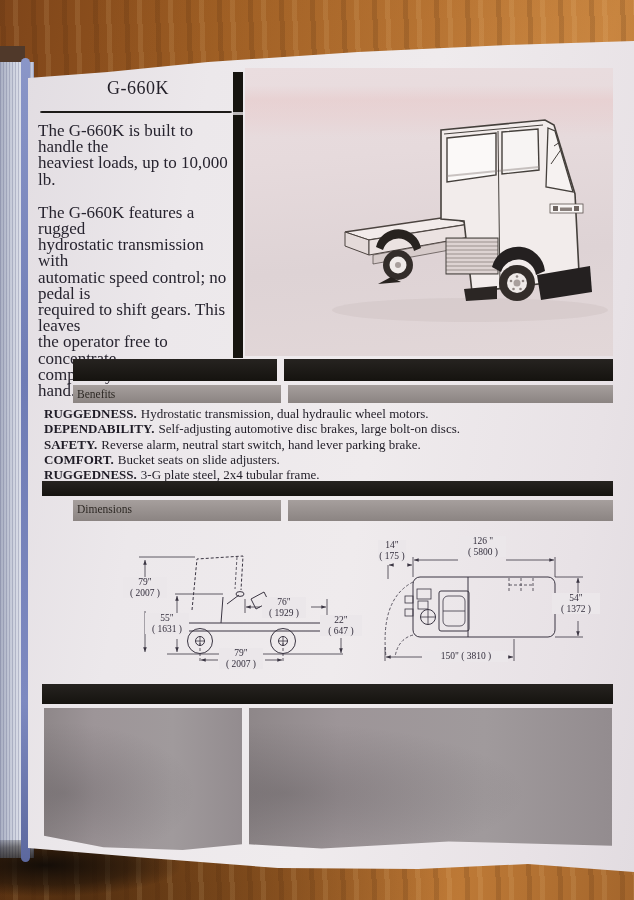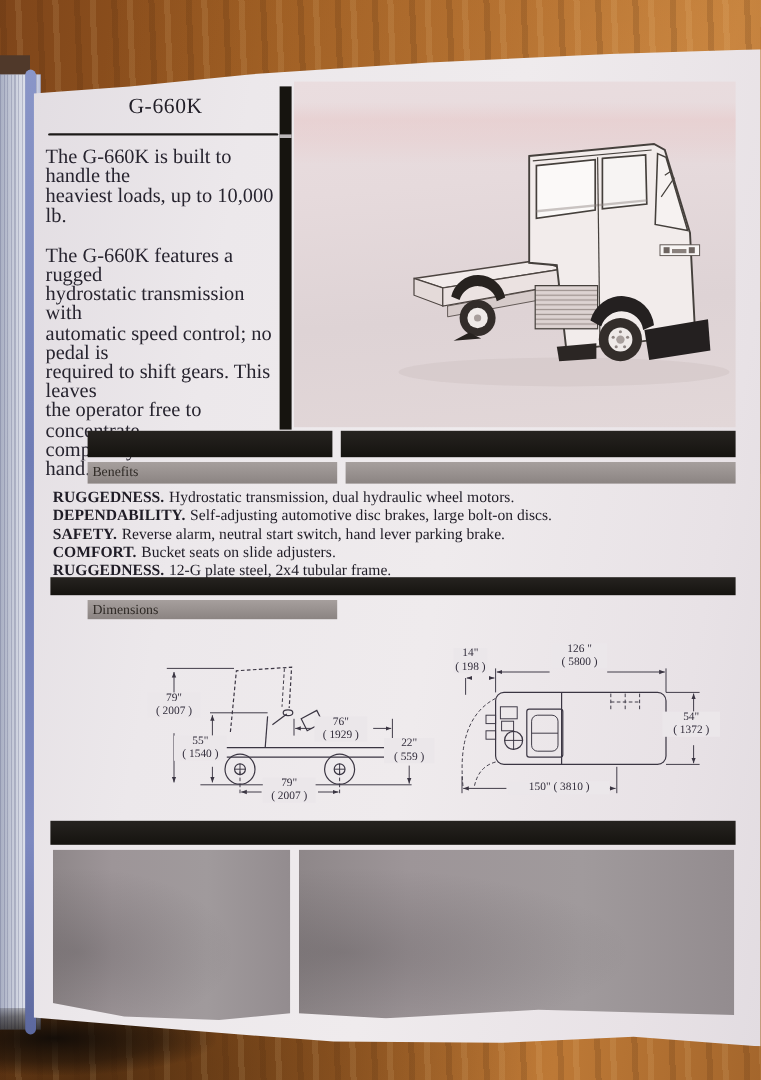--- a/index.html
+++ b/index.html
@@ -45,21 +45,21 @@
   .photo svg{position:absolute;left:0;top:0;width:100%;height:100%;}
   
   .bar-row{left:14px;width:571px;display:flex;gap:7px;}
   .seg-l{width:204px;flex:none;margin-left:31px;}
   .seg-r{flex:1;}
   .black-bar .seg-l,.black-bar .seg-r,.black-full{background:linear-gradient(180deg,#262320,#15130f);}
   .gray-bar .seg-l,.gray-bar .seg-r{background:linear-gradient(180deg,#a69f9d,#8b8482);}
   .ben-black{top:321px;height:22px;}
   .ben-gray{top:347px;height:18px;}
   .dim-black{top:443px;height:15px;left:14px;width:571px;}
-  .dim-gray{top:462px;height:21px;flex-direction:column;}
+  .dim-gray{top:462px;height:21px;}
   .bot-black{top:646px;height:20px;left:14px;width:571px;}
   .bar-label{font-size:11.5px;line-height:1;color:#2e2925;padding:4px 0 0 4px;}
   
   .ben-list{left:16px;top:368px;width:572px;font-size:13px;color:#1f1c26;}
   .ben-item{line-height:15.3px;white-space:nowrap;}
   .term{font-weight:bold;margin-right:4px;}
   
   .gray-block{top:670px;left:16px;width:568px;height:142px;display:flex;gap:7px;}
   .gray-block .gseg{background:
       radial-gradient(120% 90% at 10% 60%, rgba(60,55,58,.25), rgba(0,0,0,0) 55%),
@@ -167,21 +167,21 @@
   <div class="abs bar-row gray-bar ben-gray">
     <div class="seg-l bar-label">Benefits</div>
     <div class="seg-r"></div>
   </div>
 
   <div class="abs ben-list">
     <div class="ben-item"><span class="term">RUGGEDNESS.</span><span>Hydrostatic transmission, dual hydraulic wheel motors.</span></div>
     <div class="ben-item"><span class="term">DEPENDABILITY.</span><span>Self-adjusting automotive disc brakes, large bolt-on discs.</span></div>
     <div class="ben-item"><span class="term">SAFETY.</span><span>Reverse alarm, neutral start switch, hand lever parking brake.</span></div>
     <div class="ben-item"><span class="term">COMFORT.</span><span>Bucket seats on slide adjusters.</span></div>
-    <div class="ben-item"><span class="term">RUGGEDNESS.</span><span>12-G plate steel, 2x4 tubular frame.</span></div>
+    <div class="ben-item"><span class="term">RUGGEDNESS.</span><span>3-G plate steel, 2x4 tubular frame.</span></div>
   </div>
 
   <div class="abs black-full dim-black"></div>
   <div class="abs bar-row gray-bar dim-gray">
     <div class="seg-l bar-label">Dimensions</div>
     <div class="seg-r"></div>
   </div>
 
   <div class="abs diagram side-view">
     <svg viewBox="0 0 260 155">
@@ -225,29 +225,29 @@
       <path class="ink dash thin" d="M85,116 V136 M168,116 V136"></path>
       <path class="ink thin" d="M103,133 H86" marker-end="url(#arS)"></path>
       <path class="ink thin" d="M150,133 H167" marker-end="url(#arS)"></path>
     </svg>
     <div class="dim-label" style="left:8px;top:50px;width:44px;">
         <span>79"</span>
         <span>( 2007 )</span>
       </div>
     <div class="dim-label" style="left:30px;top:86px;width:44px;">
         <span>55"</span>
-        <span>( 1540 )</span>
+        <span>( 1631 )</span>
       </div>
     <div class="dim-label" style="left:147px;top:70px;width:44px;">
         <span>76"</span>
         <span>( 1929 )</span>
       </div>
     <div class="dim-label" style="left:205px;top:88px;width:42px;">
         <span>22"</span>
-        <span>( 559 )</span>
+        <span>( 647 )</span>
       </div>
     <div class="dim-label" style="left:104px;top:121px;width:44px;">
         <span>79"</span>
         <span>( 2007 )</span>
       </div>
   </div>
 
   <div class="abs diagram top-view">
     <svg viewBox="0 0 235 155">
       <defs>
@@ -284,21 +284,21 @@
       <path class="ink thin" d="M30,38 H34" marker-end="url(#arT)"></path>
       <path class="ink thin" d="M177,50 H205 M177,110 H205"></path>
       <path class="ink thin" d="M200,66 V51" marker-end="url(#arT)"></path>
       <path class="ink thin" d="M200,94 V109" marker-end="url(#arT)"></path>
       <path class="ink thin" d="M7,120 V134 M136,112 V134"></path>
       <path class="ink thin" d="M44,130 H8" marker-end="url(#arT)"></path>
       <path class="ink thin" d="M130,130 H135" marker-end="url(#arT)"></path>
     </svg>
     <div class="dim-label" style="left:0px;top:13px;width:28px;">
         <span>14"</span>
-        <span>( 198 )</span>
+        <span>( 175 )</span>
       </div>
     <div class="dim-label" style="left:82px;top:9px;width:46px;">
         <span>126 "</span>
         <span>( 5800 )</span>
       </div>
     <div class="dim-label" style="left:174px;top:66px;width:48px;">
         <span>54"</span>
         <span>( 1372 )</span>
       </div>
     <div class="dim-label" style="left:46px;top:124px;width:84px;">

